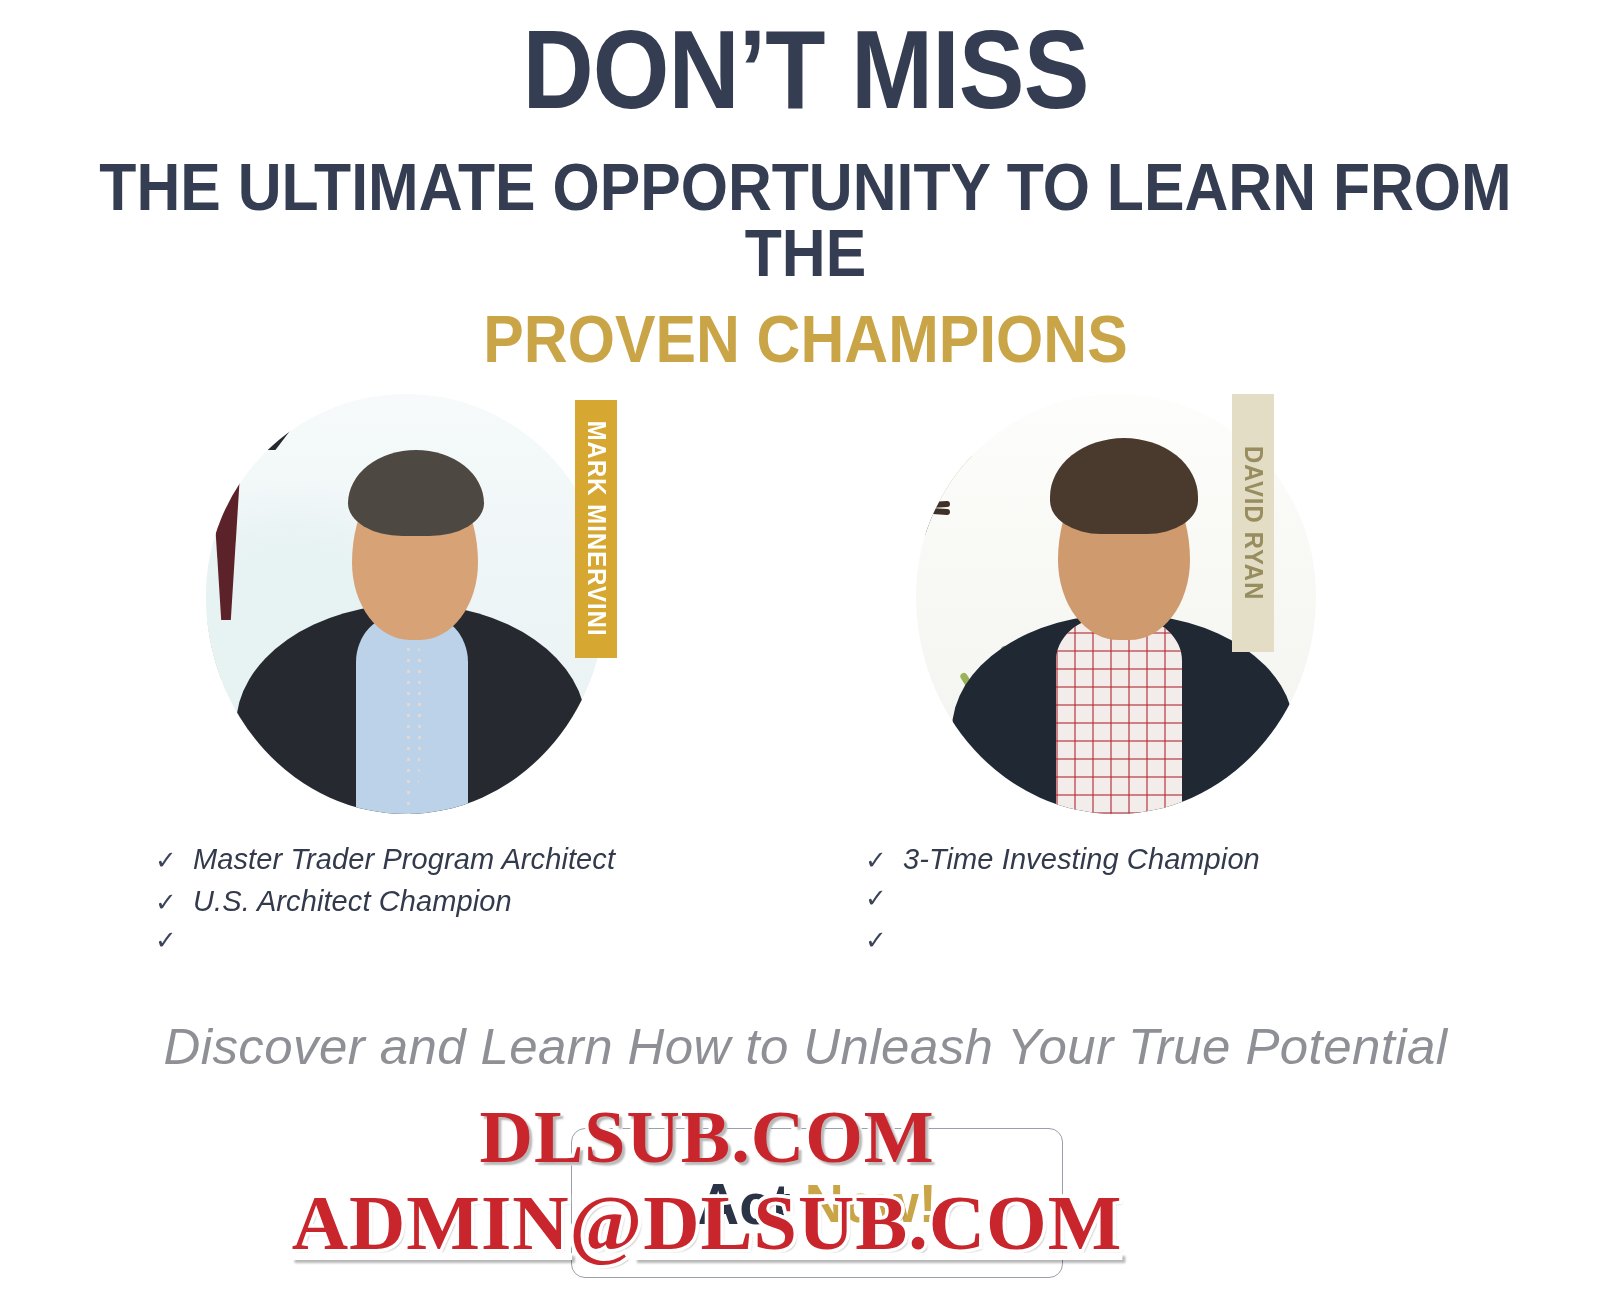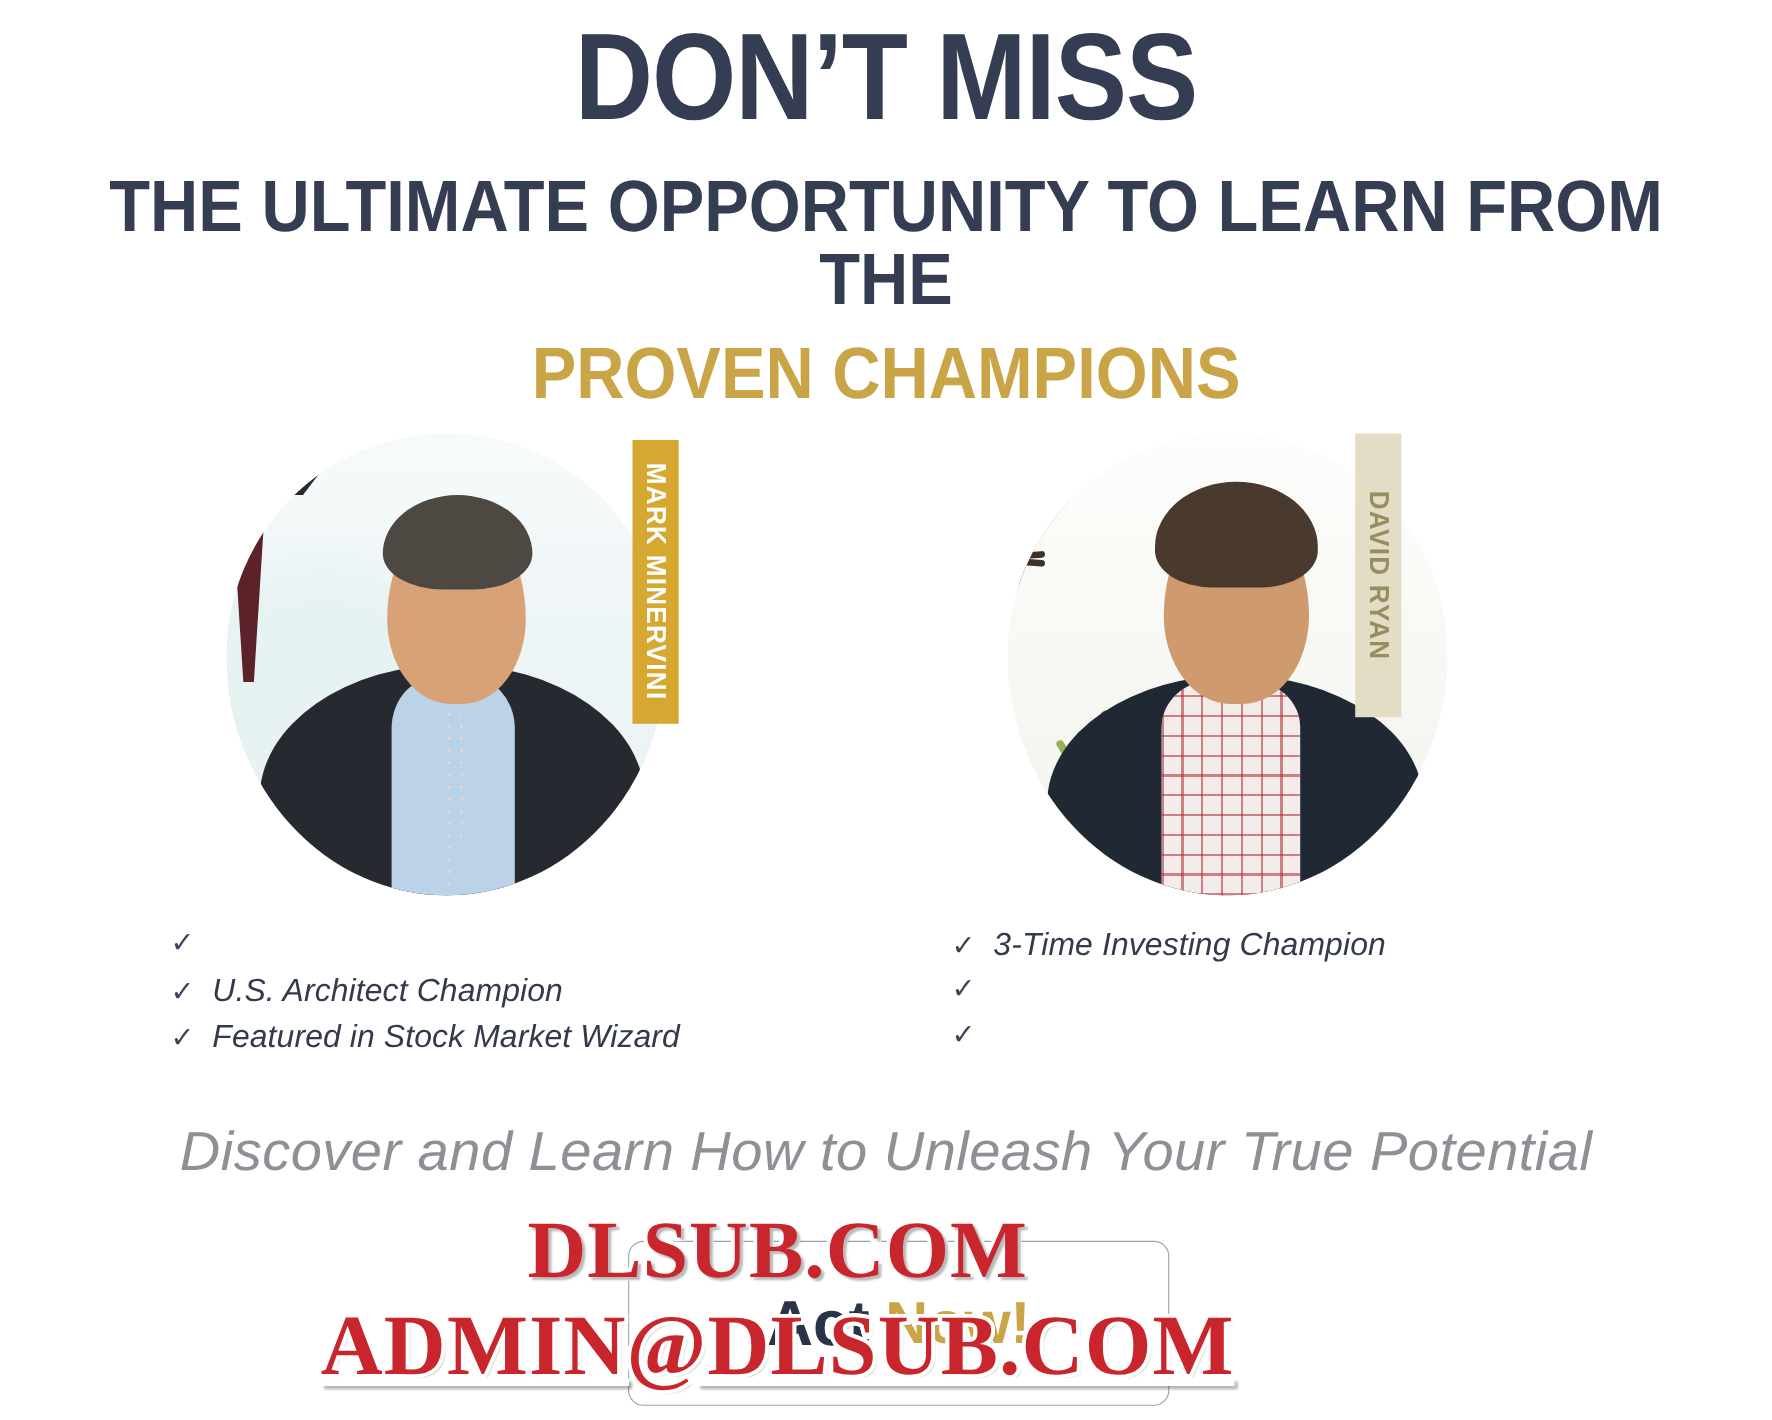--- a/index.html
+++ b/index.html
@@ -263,28 +263,28 @@
       <div class="name-banner banner-cream">
         <span>DAVID RYAN</span>
       </div>
     </div>
 
   </div>
 
   <div class="bullets left">
     <div class="bullet-row">
       <span class="check">✓</span>
+      <span class="bullet-text">Master Trader Program Architect</span>
     </div>
     <div class="bullet-row">
       <span class="check">✓</span>
       <span class="bullet-text">U.S. Architect Champion</span>
     </div>
     <div class="bullet-row">
       <span class="check">✓</span>
-      <span class="bullet-text">Featured in Stock Market Wizard</span>
     </div>
   </div>
 
   <div class="bullets right">
     <div class="bullet-row">
       <span class="check">✓</span>
       <span class="bullet-text">3-Time Investing Champion</span>
     </div>
     <div class="bullet-row">
       <span class="check">✓</span>

